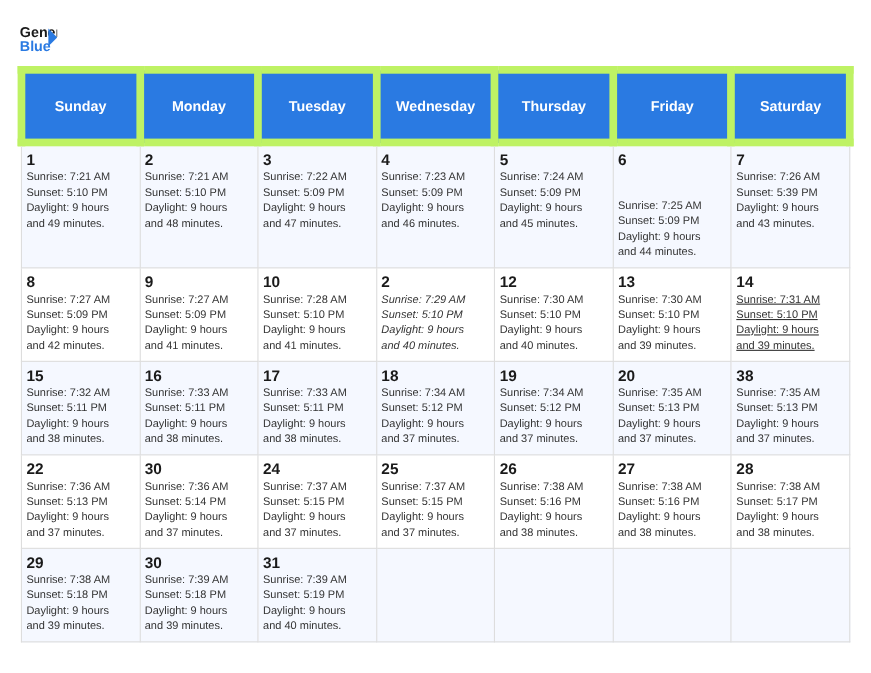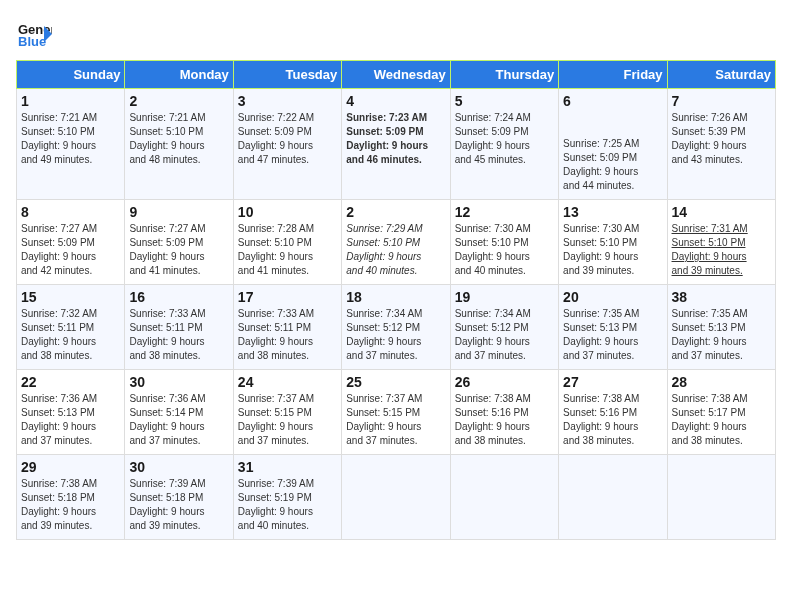--- a/index.html
+++ b/index.html
@@ -40,25 +40,25 @@
     table {
       width: 100%;
       border-collapse: collapse;
       font-size: 11px;
     }
     thead tr {
       background: #2a7ae2;
       color: #fff;
     }
     thead th {
-      padding: 6px 4px;
+      padding: 22px 4px;
       font-size: 13px;
       font-weight: bold;
-      text-align: right;
-      border: 1px solid #bef264;
+      text-align: center;
+      border: 7px solid #bef264;
     }
     tbody tr {
       background: #fff;
     }
     tbody tr:nth-child(odd) {
       background: #f5f8ff;
     }
     tbody td {
       vertical-align: top;
       padding: 4px 4px 6px 4px;
@@ -129,21 +129,21 @@
         </td>
         <td>
           <span class="day-num">3</span>
           <div class="day-info" style="white-space: pre-line;">Sunrise: 7:22 AM
 Sunset: 5:09 PM
 Daylight: 9 hours
 and 47 minutes.</div>
         </td>
         <td>
           <span class="day-num">4</span>
-          <div class="day-info" style="white-space: pre-line; font-weight: bold;">Sunrise: 7:23 AM
+          <div class="day-info" style="white-space: pre-line;">Sunrise: 7:23 AM
 Sunset: 5:09 PM
 Daylight: 9 hours
 and 46 minutes.</div>
         </td>
         <td>
           <span class="day-num">5</span>
           <div class="day-info" style="white-space: pre-line;">Sunrise: 7:24 AM
 Sunset: 5:09 PM
 Daylight: 9 hours
 and 45 minutes.</div>

